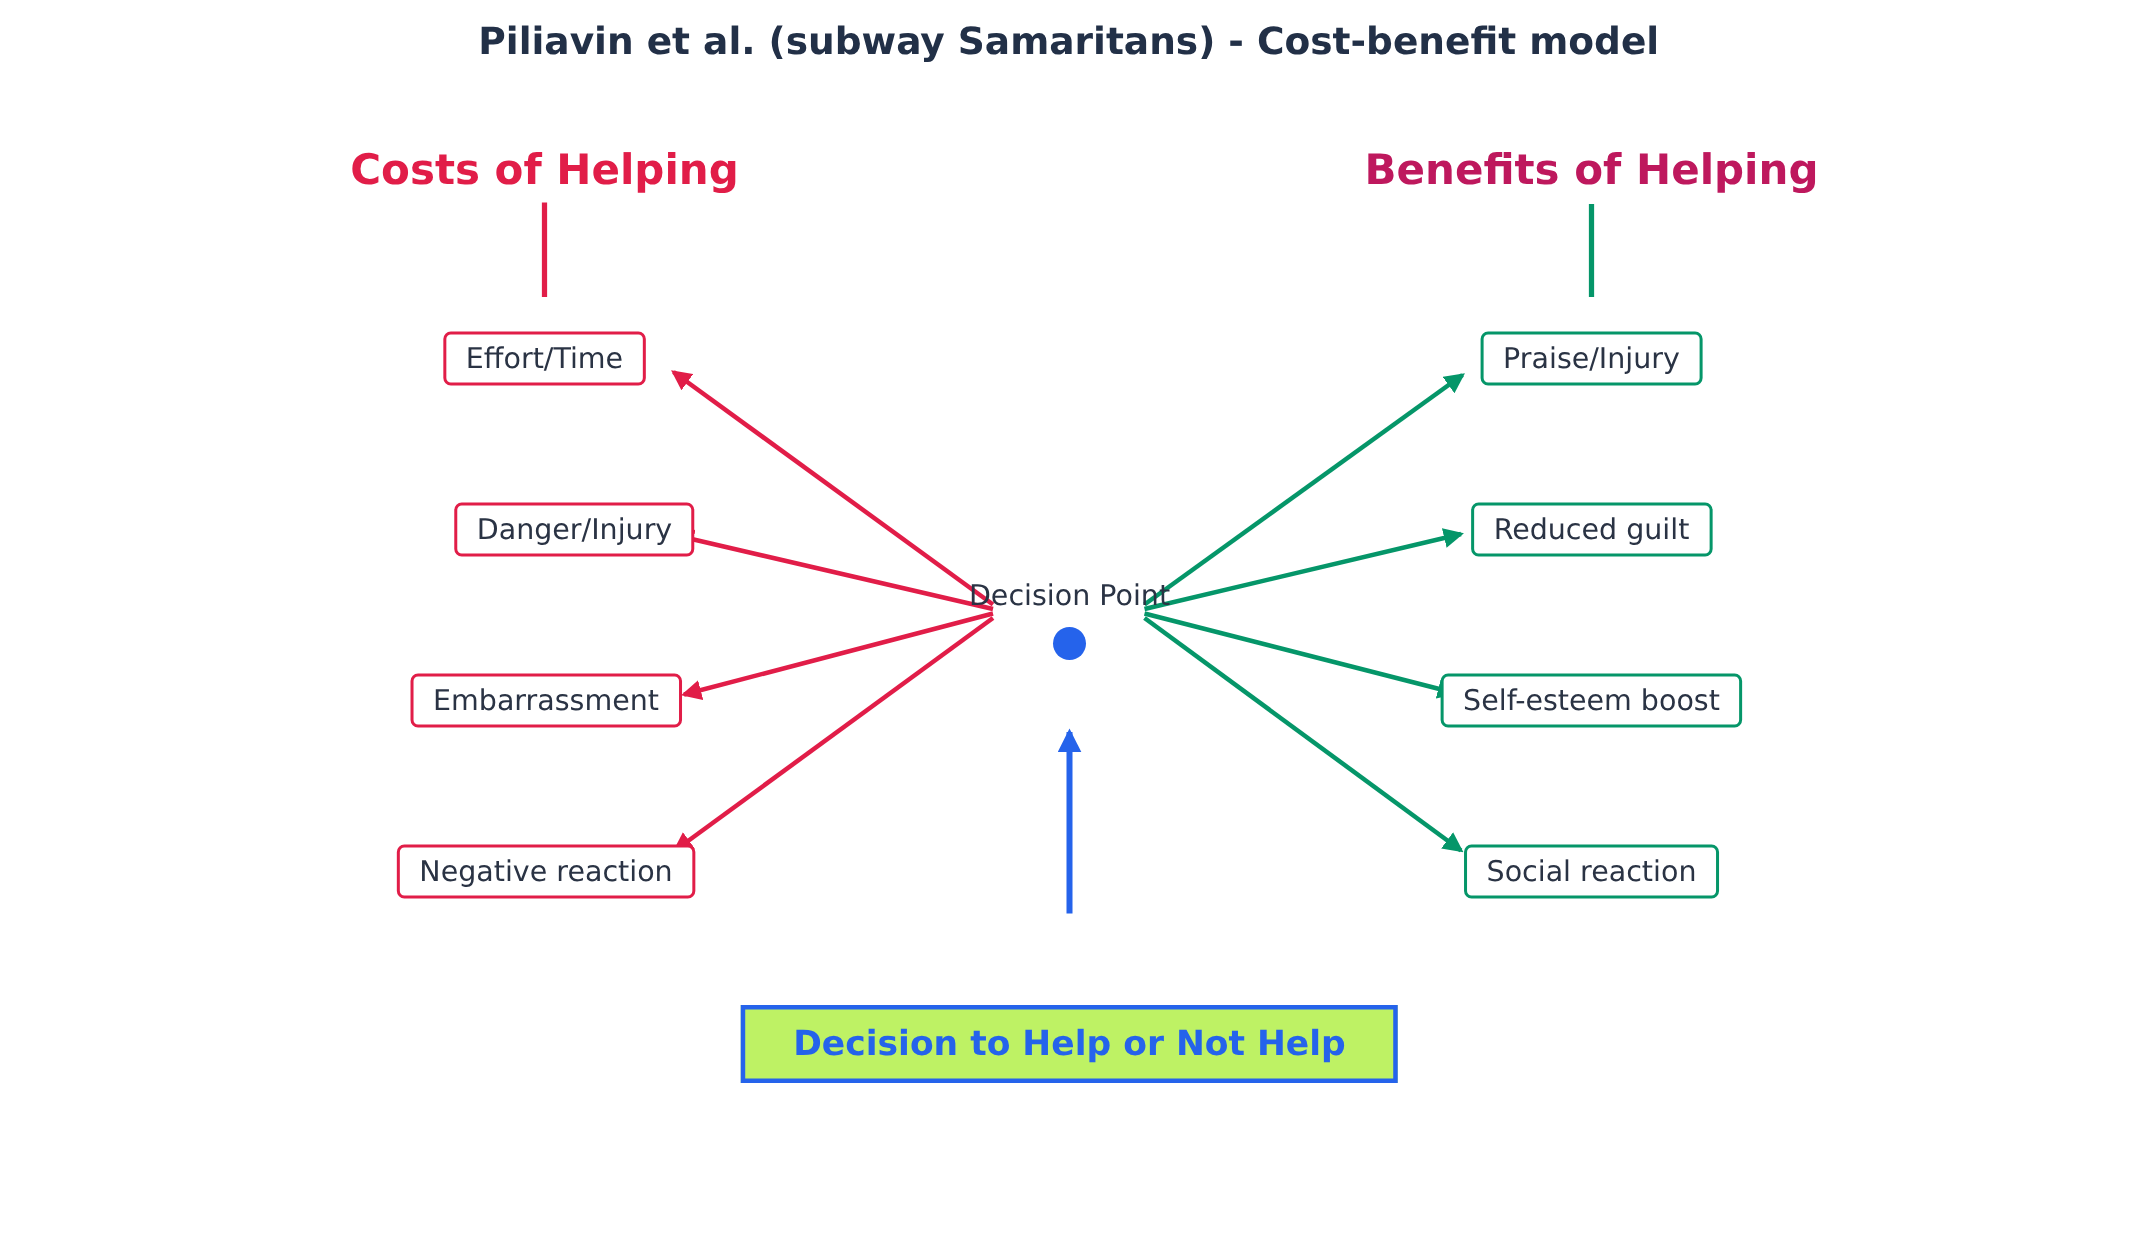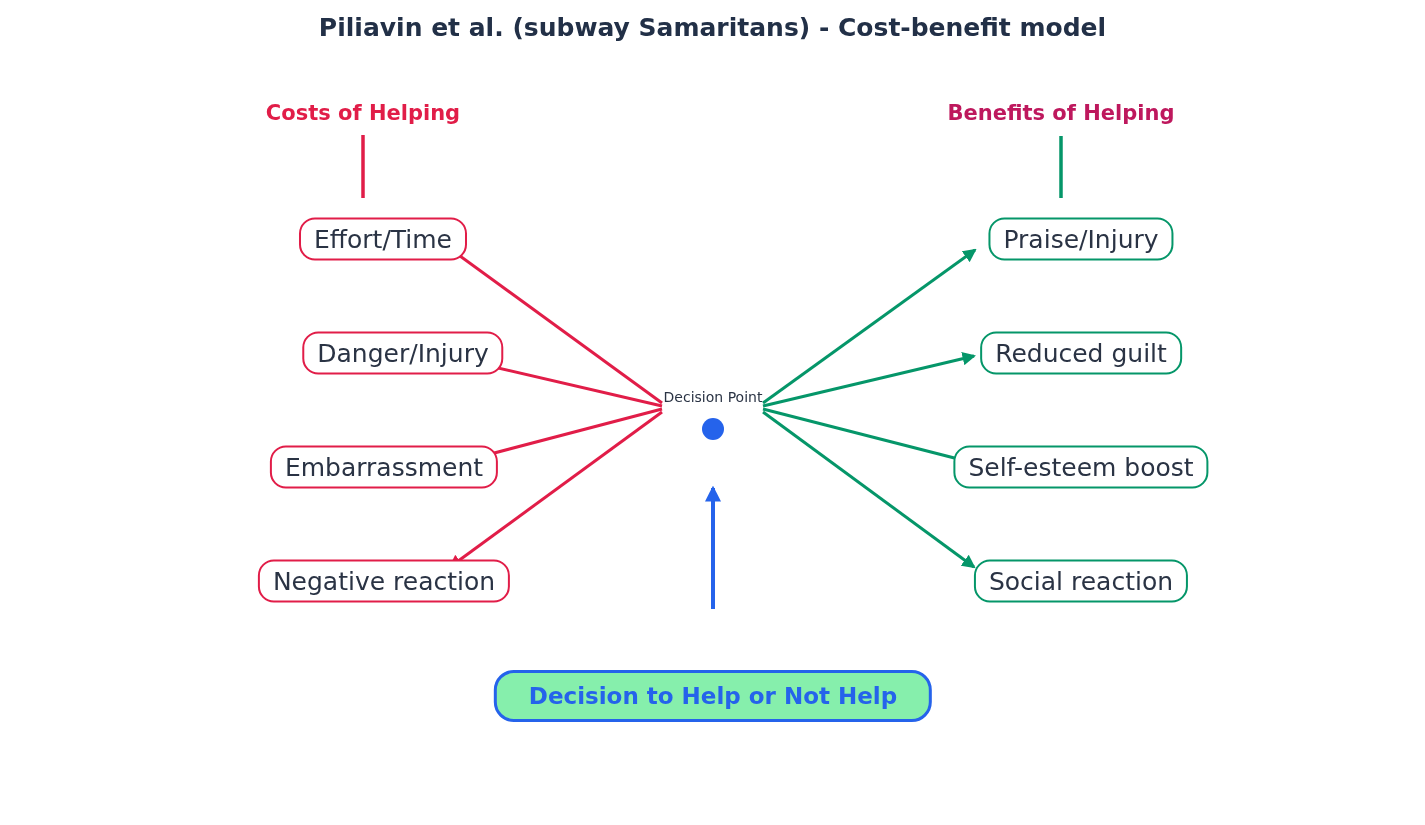--- a/index.html
+++ b/index.html
@@ -28,59 +28,58 @@
     width: 100%;
     text-align: center;
     font-size: 25px;
     font-weight: bold;
     color: #223047;
     z-index: 3;
   }
   .group-header {
     position: absolute;
     transform: translate(-50%, -50%);
-    font-size: 21px;
+    font-size: 28px;
     font-weight: bold;
     white-space: nowrap;
     z-index: 3;
   }
   .costs-header { color: #e11d48; }
   .benefits-header { color: #be185d; }
   .node {
     position: absolute;
     transform: translate(-50%, -50%);
     background: #ffffff;
-    border-radius: 16px;
+    border-radius: 5px;
     padding: 5px 13px;
-    font-size: 25px;
+    font-size: 19px;
     color: #2a3344;
     white-space: nowrap;
     z-index: 2;
-    margin-left: 20px;
   }
   .node.cost { border: 2.5px solid #e11d48; }
   .node.benefit { border: 2.5px solid #059669; }
   .center-label {
     position: absolute;
     transform: translate(-50%, -50%);
-    font-size: 14px;
+    font-size: 19px;
     color: #2a3344;
     white-space: nowrap;
     z-index: 2;
   }
   .decision-box {
     position: absolute;
     transform: translate(-50%, -50%);
     border: 3px solid #2563eb;
-    border-radius: 20px;
+    border-radius: 0;
     padding: 10px 32px;
     font-size: 23px;
     font-weight: bold;
     color: #2563eb;
-    background: #86efac;
+    background: #bef264;
     white-space: nowrap;
     z-index: 2;
   }
 </style>
 </head>
 <body>
 
 <div class="canvas">
 
   <svg class="edges" width="1425" height="825" viewBox="0 0 1425 825">

